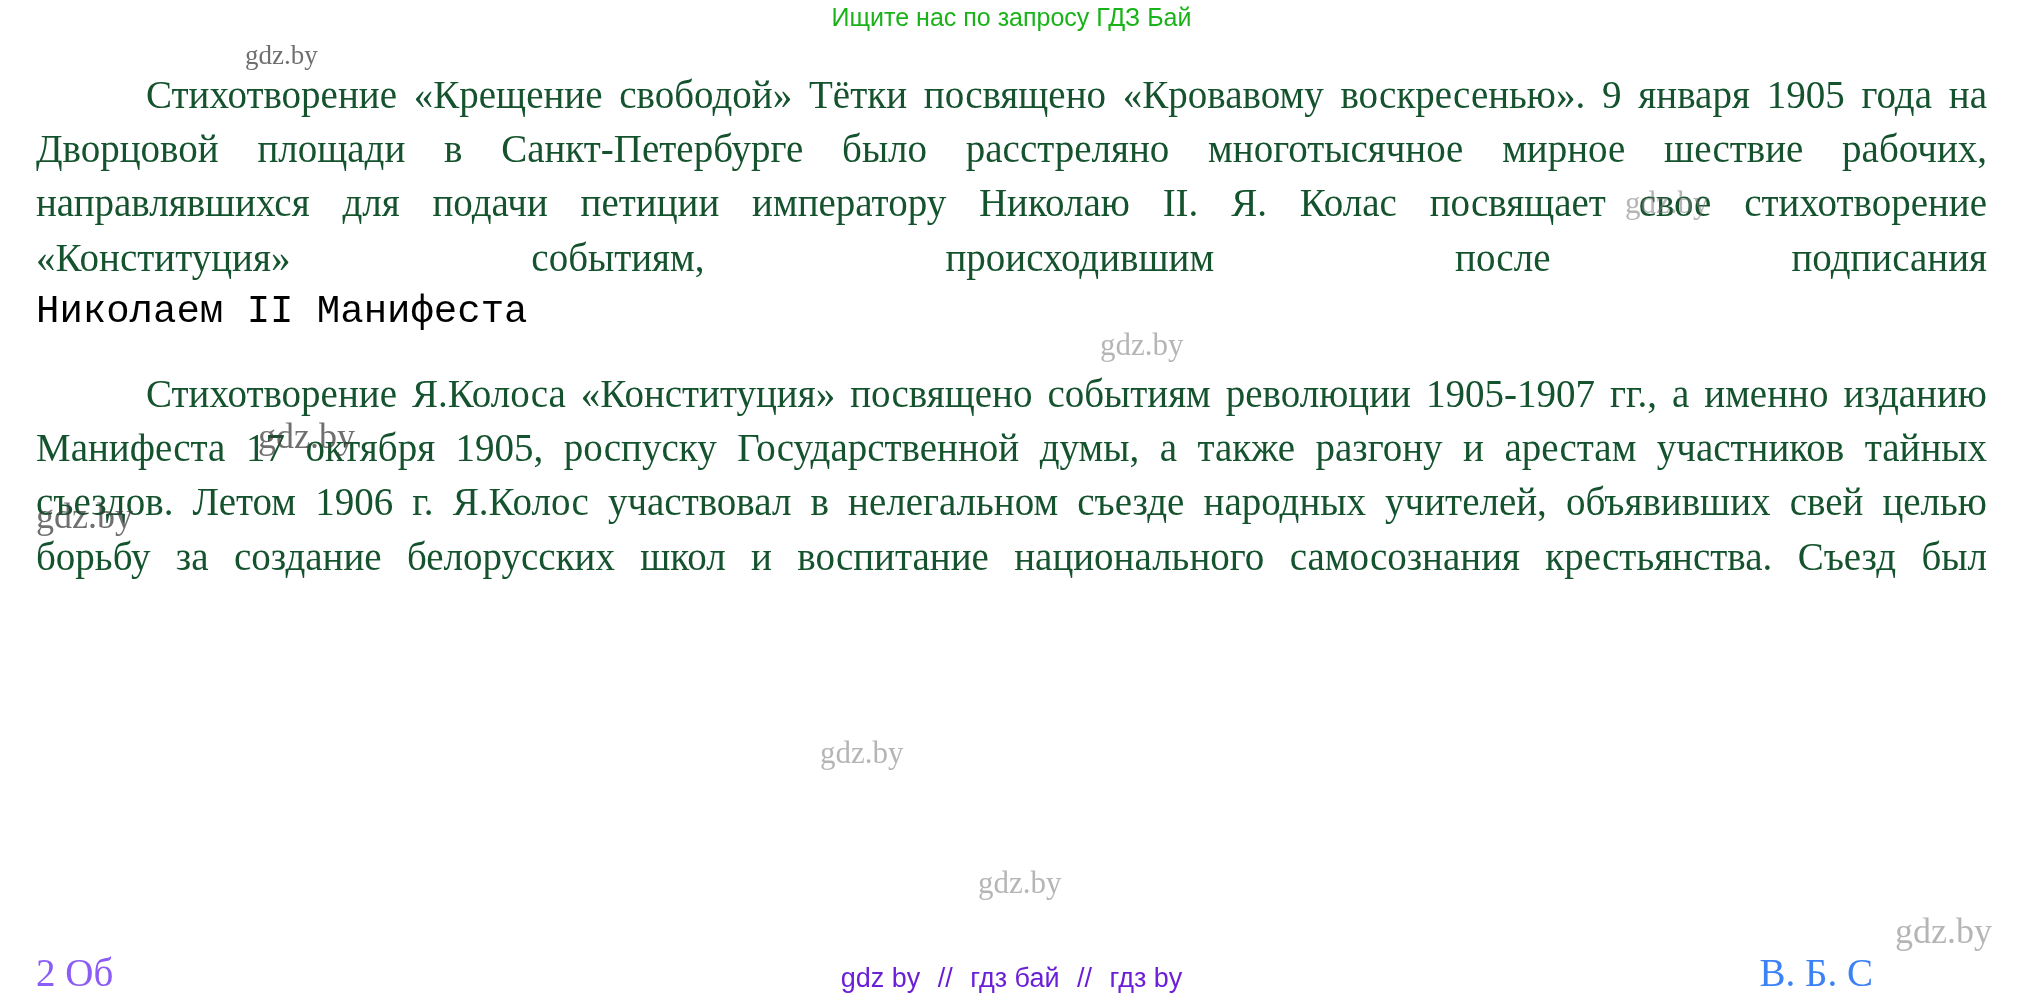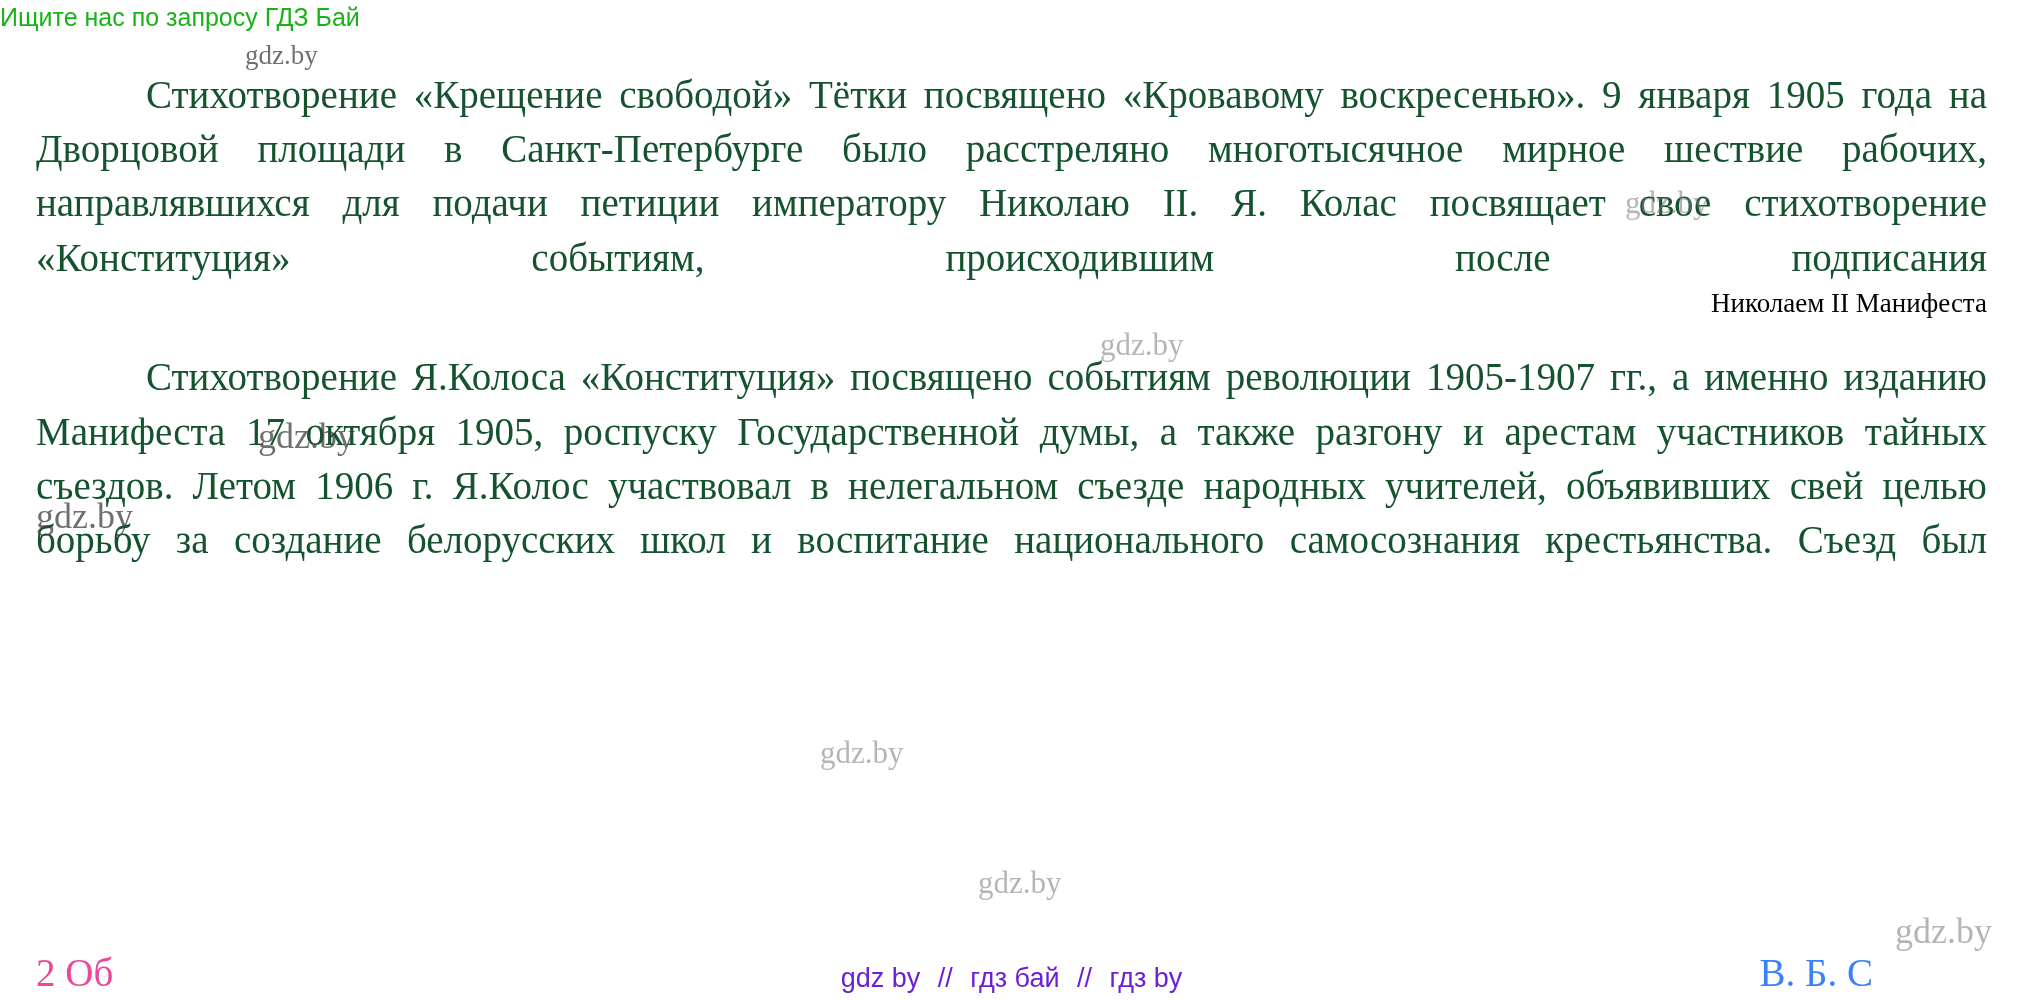--- a/index.html
+++ b/index.html
@@ -14,21 +14,21 @@
     overflow: hidden;
     font-family: "Liberation Serif", serif;
     color: #000000;
   }
   .top-banner {
     position: absolute;
     top: 0;
     left: 0;
     width: 2023px;
     height: 34px;
-    text-align: left;
+    text-align: center;
     font-family: "Liberation Sans", sans-serif;
     font-size: 25px;
     color: #19b319;
     line-height: 34px;
     white-space: nowrap;
   }
   .page {
     position: absolute;
     top: 50px;
     left: 0;
@@ -43,42 +43,43 @@
     color: #14532d;
   }
   .para.p1 {
     margin-top: 18px;
   }
   .para .indent {
     display: inline-block;
     width: 110px;
   }
   .para-last-line {
-    font-size: 27px;
+    font-size: 39px;
     line-height: 1.39;
-    text-align: right;
+    text-align: left;
     margin: 0 36px;
+    font-family: Liberation Mono, monospace;
   }
   .para.p2 {
     margin-top: 28px;
   }
   .cut-row {
     position: absolute;
     top: 950px;
     left: 0;
     width: 2023px;
     height: 50px;
     overflow: hidden;
   }
   .cut-row .cut-left {
     position: absolute;
     left: 36px;
     top: 0;
     font-size: 39px;
-    color: #ec4899;
+    color: #8b5cf6;
     white-space: nowrap;
   }
   .cut-row .cut-right {
     position: absolute;
     right: 150px;
     top: 0;
     font-size: 39px;
     color: #3b82f6;
     white-space: nowrap;
   }

